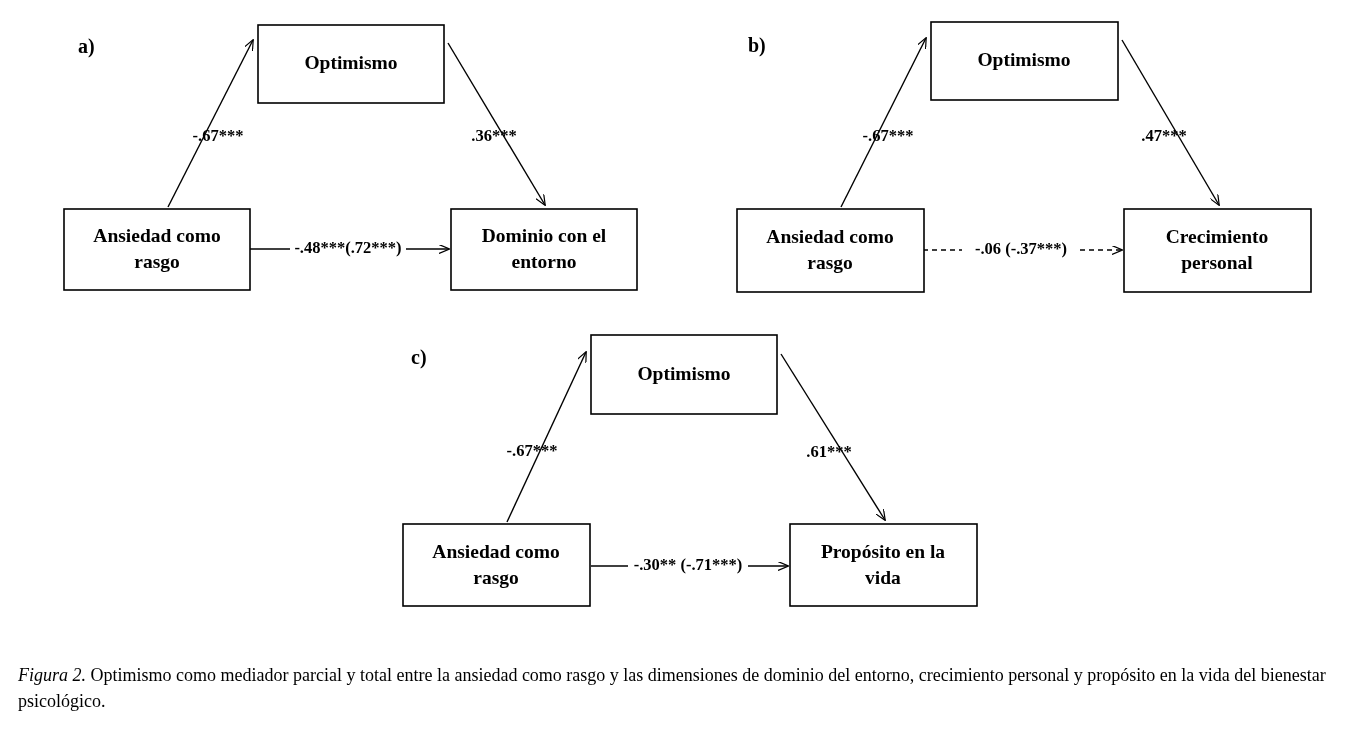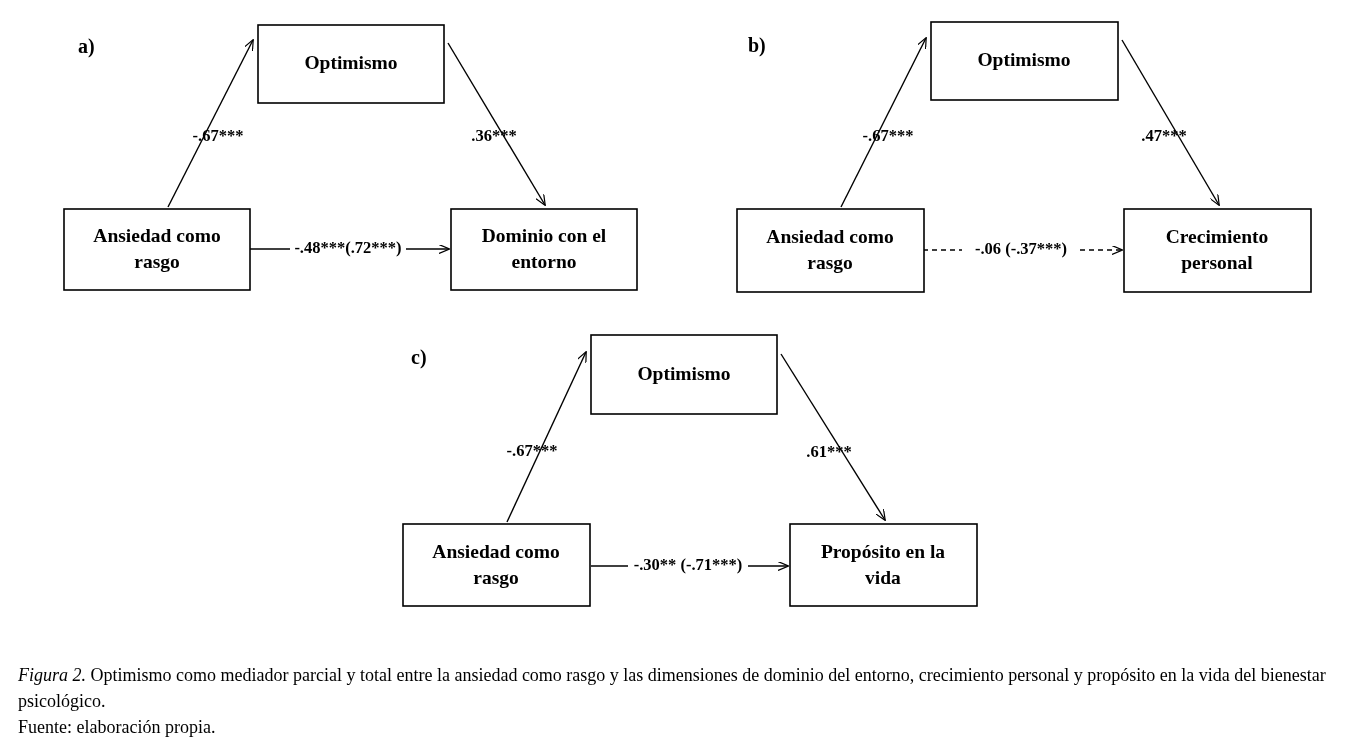--- a/index.html
+++ b/index.html
@@ -172,16 +172,15 @@
       <text class="node-label" x="883" y="580">vida</text>
 
       <text class="path-label" x="532" y="452">-.67***</text>
       <text class="path-label" x="829" y="453">.61***</text>
       <text class="path-label" x="688" y="566">-.30** (-.71***)</text>
     </g>
   </svg>
 
   <div class="caption">
     <span class="fig-word">Figura 2.</span><span> Optimismo como mediador parcial y total entre la ansiedad como rasgo y las dimensiones de dominio del entorno, crecimiento personal y propósito en la vida del bienestar psicológico.</span>
-    <span class="src-line">Fuente: elaboración propia.</span>
   </div>
 
 </div>
 
 </body></html>

